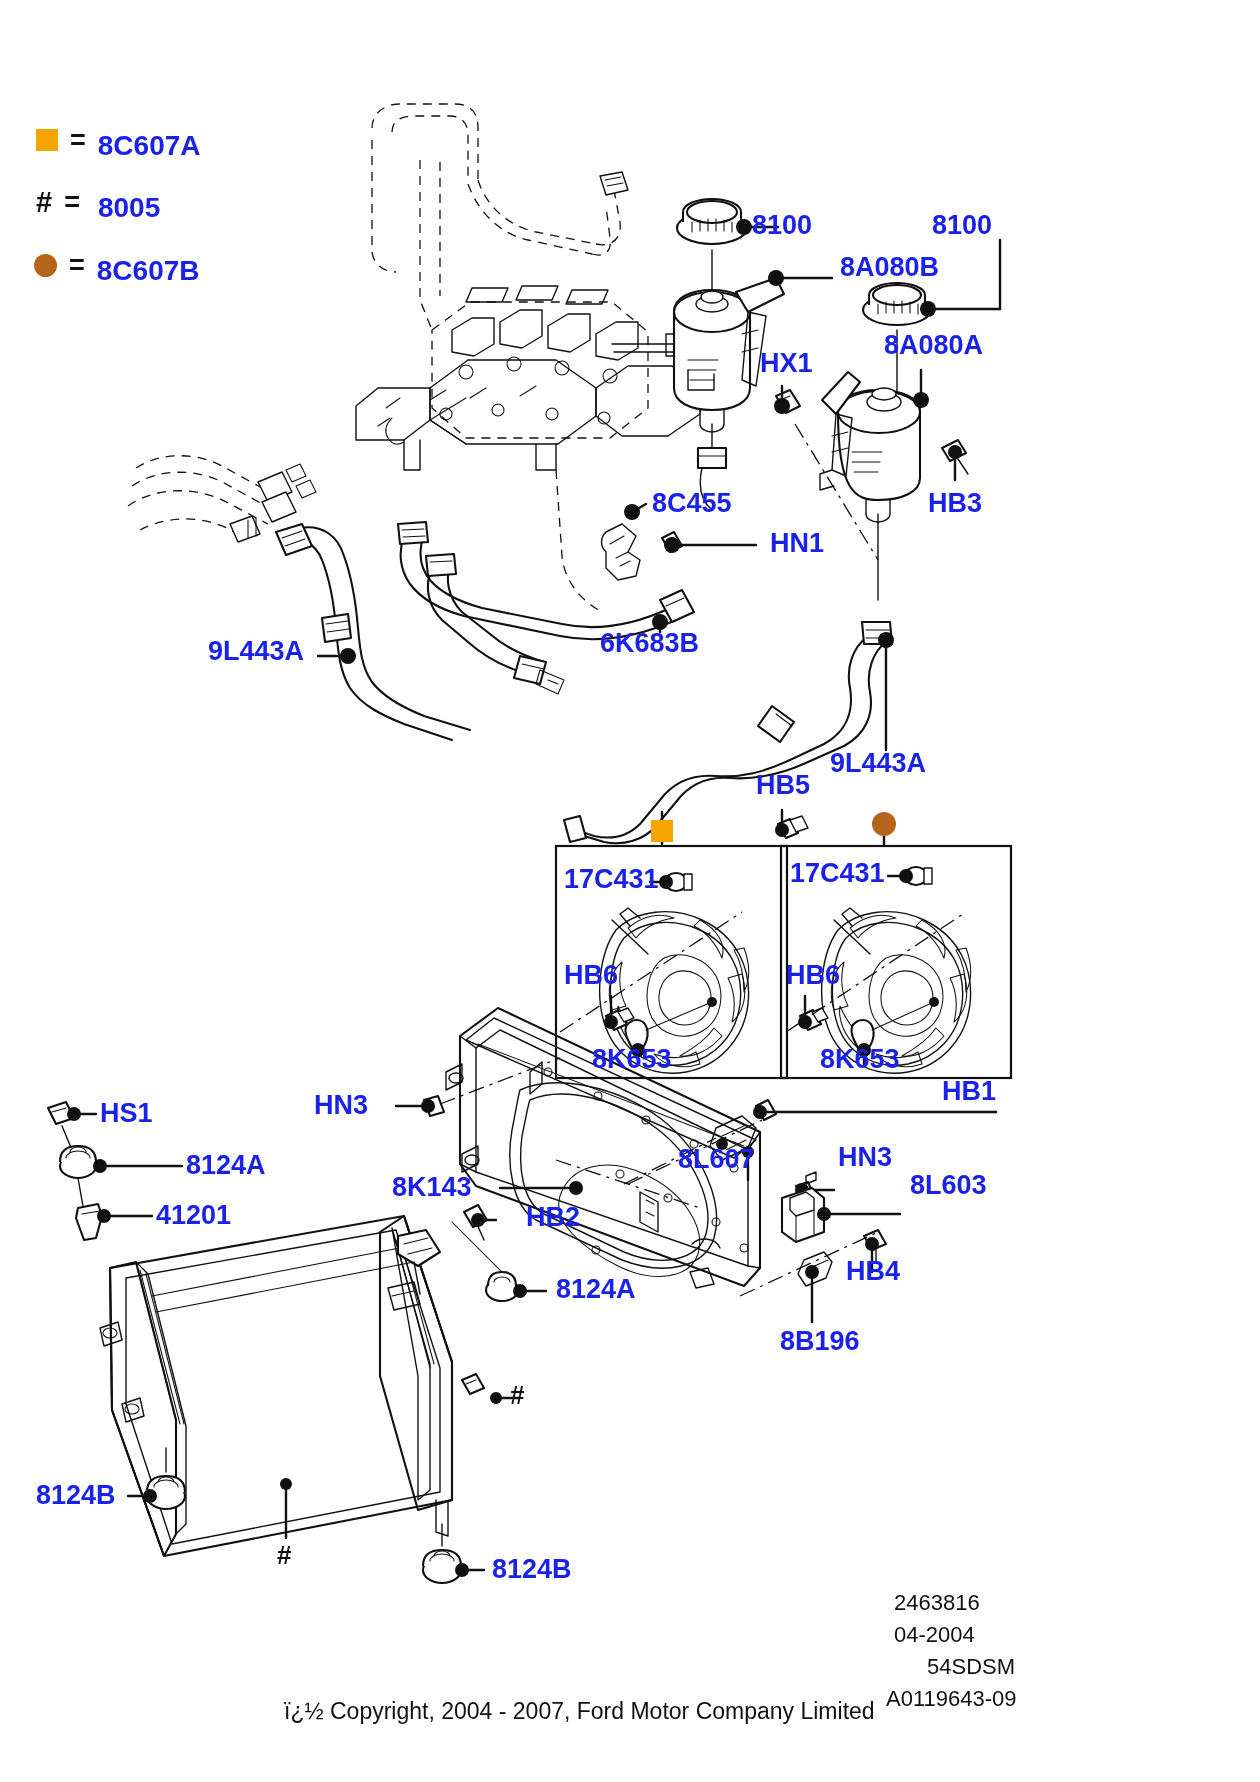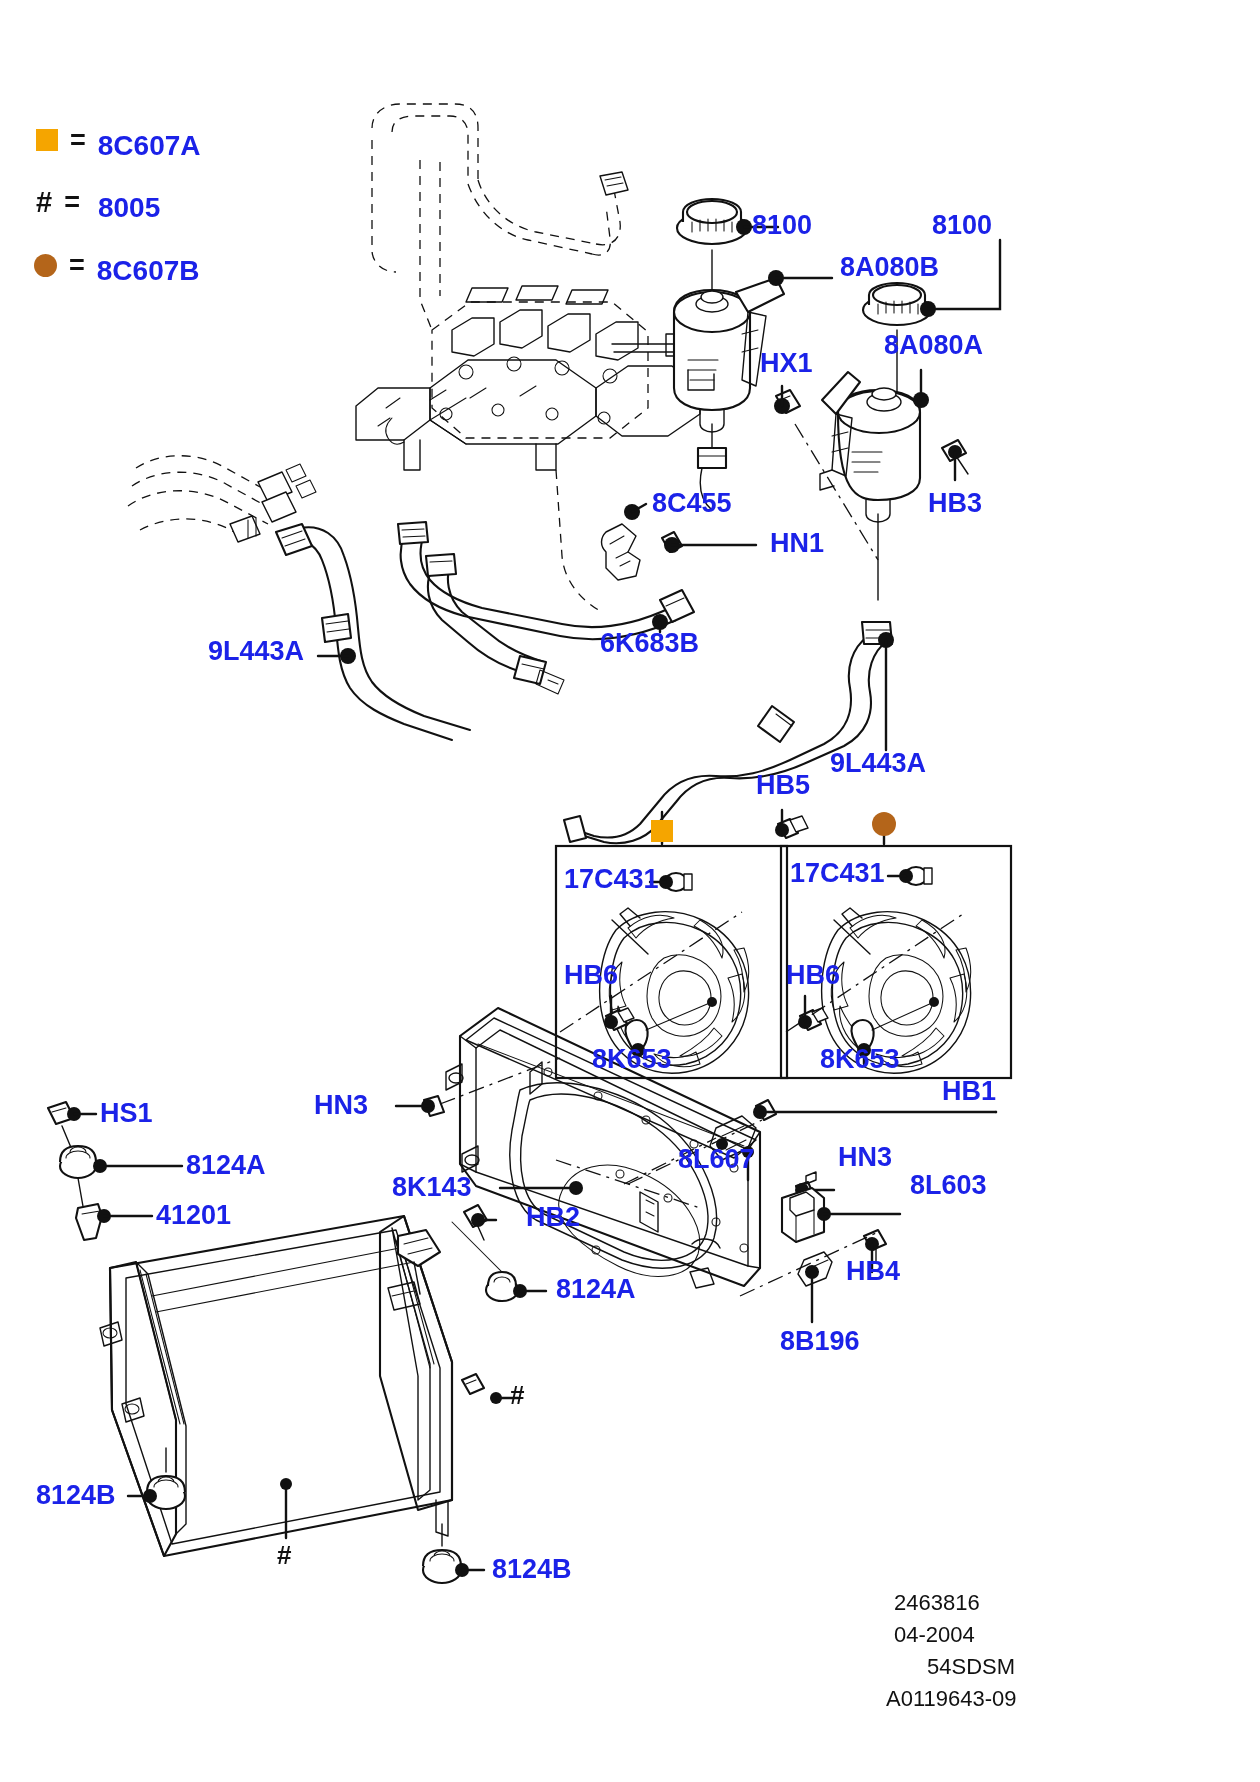--- a/index.html
+++ b/index.html
@@ -588,14 +588,15 @@
   <div class="lbl" style="left:556px;  top:1276px;">8124A</div>
   <div class="lbl" style="left:846px;  top:1258px;">HB4</div>
   <div class="lbl" style="left:780px;  top:1328px;text-align:right;">8B196</div>
   <div class="lbl" style="left:36px;   top:1482px;">8124B</div>
   <div class="lbl" style="left:492px;  top:1556px;">8124B</div>
 
   <div class="footer-line" style="left:894px; top:1588px;">2463816</div>
   <div class="footer-line" style="left:894px; top:1620px;">04-2004</div>
   <div class="footer-line" style="left:894px; top:1652px;margin-left:33px;">54SDSM</div>
   <div class="footer-line" style="left:886px; top:1684px;">A0119643-09</div>
+  <div class="copyright" style="left:284px; top:1700px;">ï¿½ Copyright, 2004 - 2007, Ford Motor Company Limited</div>
 
 </div>
 
 </body></html>

